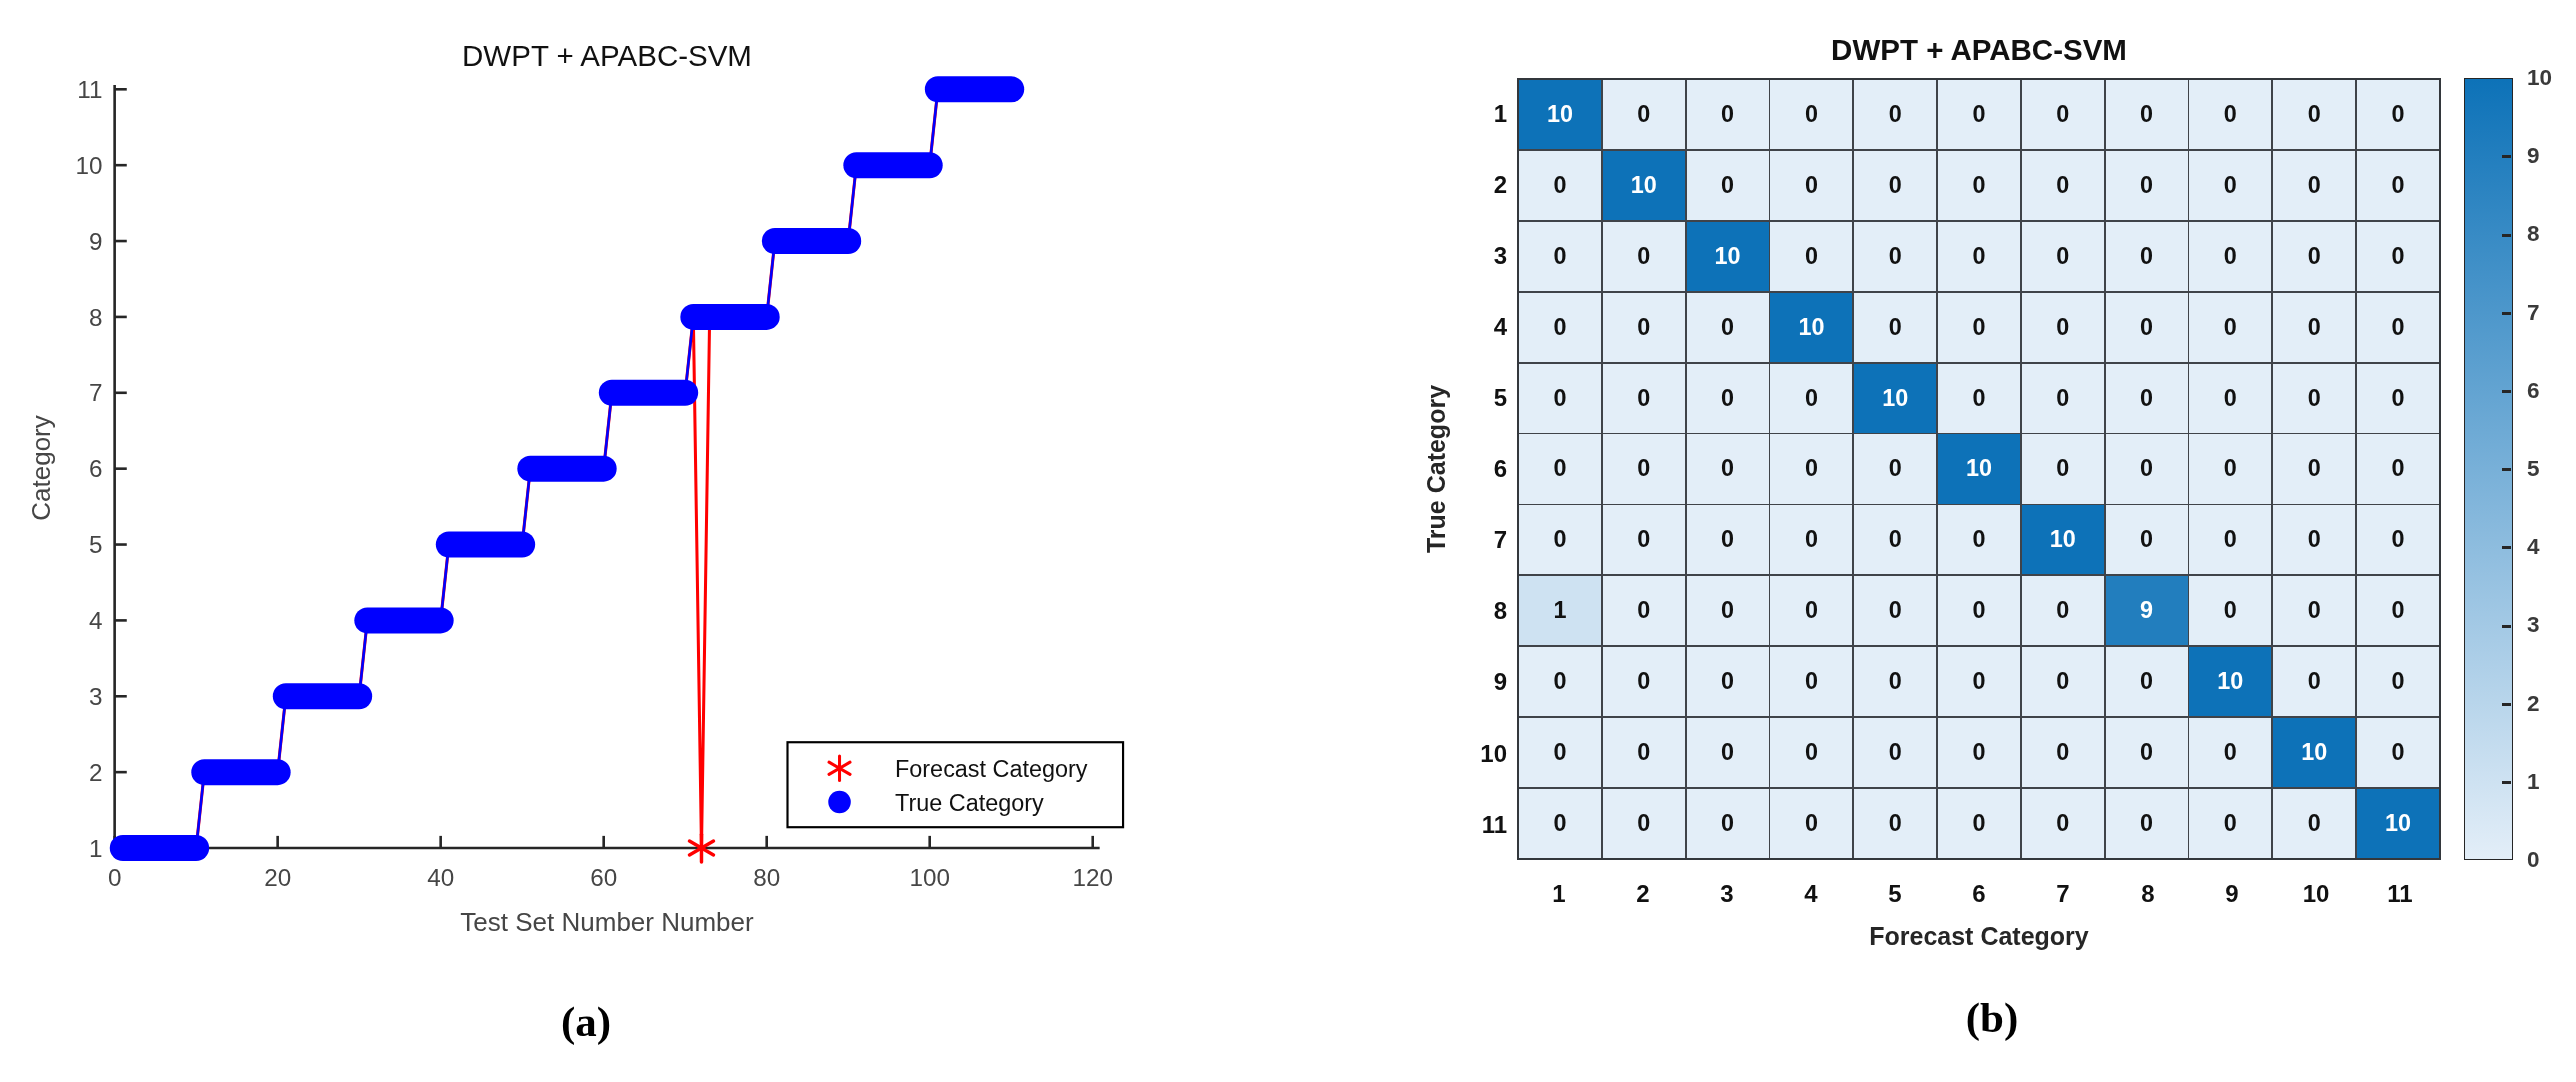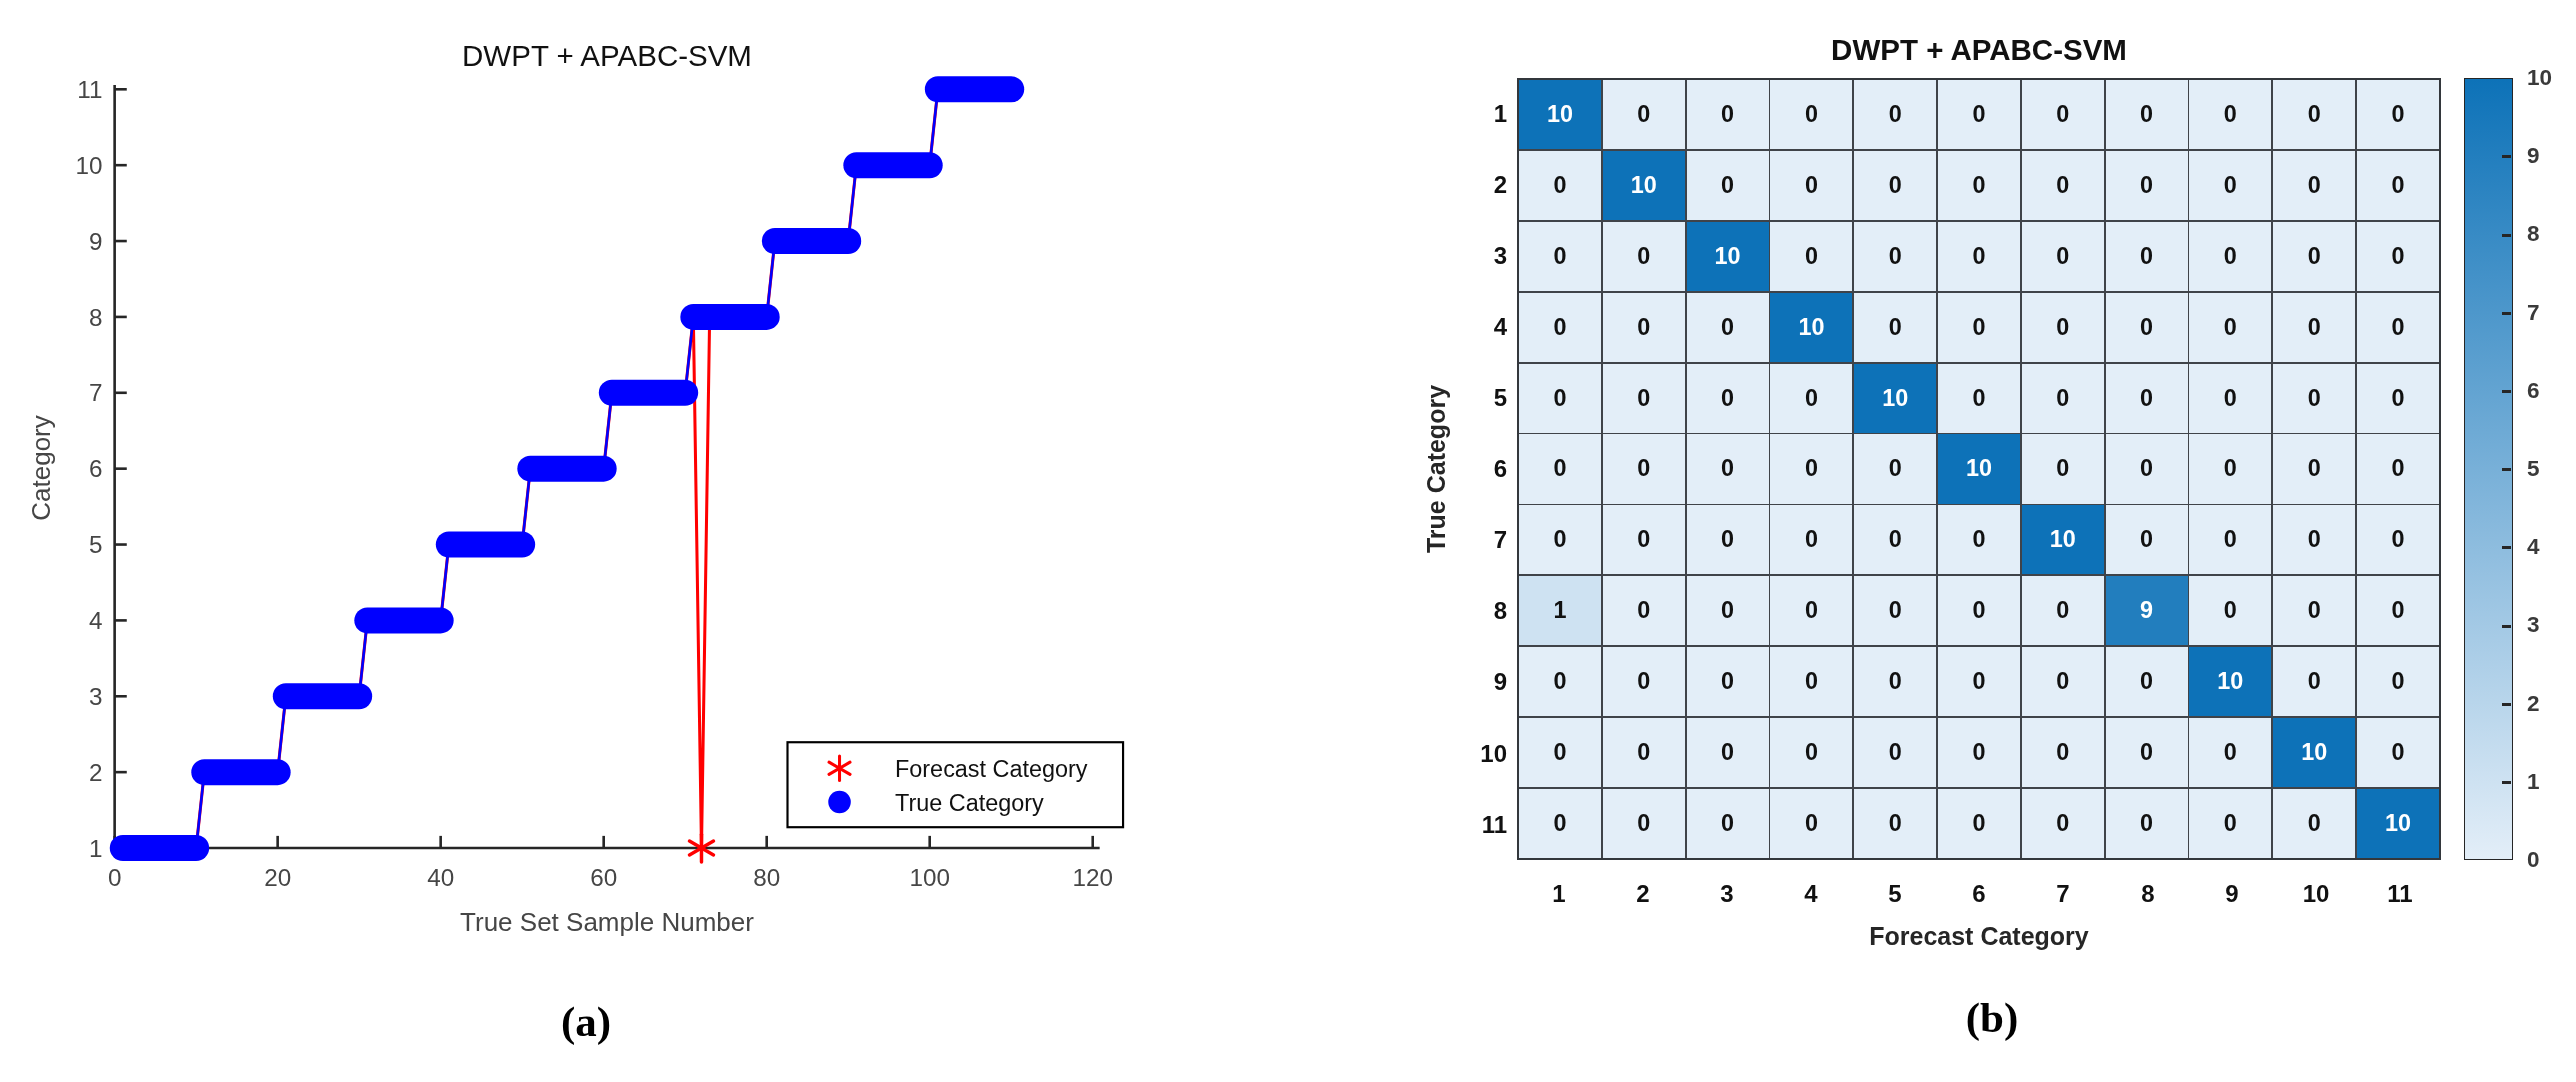--- a/index.html
+++ b/index.html
@@ -27,21 +27,21 @@
 </style>
 </head>
 <body>
 
 <div id="figure">
 
   <div class="abs ctr title-a" style="left:607px;top:39px;">DWPT + APABC-SVM</div>
 
   <div class="abs axlab-a ylab" style="left:41px;top:468px;">Category</div>
 
-  <div class="abs ctr axlab-a" style="left:607px;top:907px;">True Set Sample Number</div>
+  <div class="abs ctr axlab-a" style="left:607px;top:907px;">Test Set Number Number</div>
 
   <svg id="plot-a" class="abs" style="left:0;top:0;" width="1301" height="1083" viewBox="0 0 1500 1249">
       <path d="M132,98 L132,978 L1268,978" fill="none" stroke="#262626" stroke-width="3"></path>
       <line x1="132" y1="978" x2="132" y2="964" stroke="#262626" stroke-width="3"></line>
       <text x="132" y="1022" text-anchor="middle" font-size="28" fill="#464646">0</text>
       <line x1="320" y1="978" x2="320" y2="964" stroke="#262626" stroke-width="3"></line>
       <text x="320" y="1022" text-anchor="middle" font-size="28" fill="#464646">20</text>
       <line x1="508" y1="978" x2="508" y2="964" stroke="#262626" stroke-width="3"></line>
       <text x="508" y="1022" text-anchor="middle" font-size="28" fill="#464646">40</text>
       <line x1="696" y1="978" x2="696" y2="964" stroke="#262626" stroke-width="3"></line>

